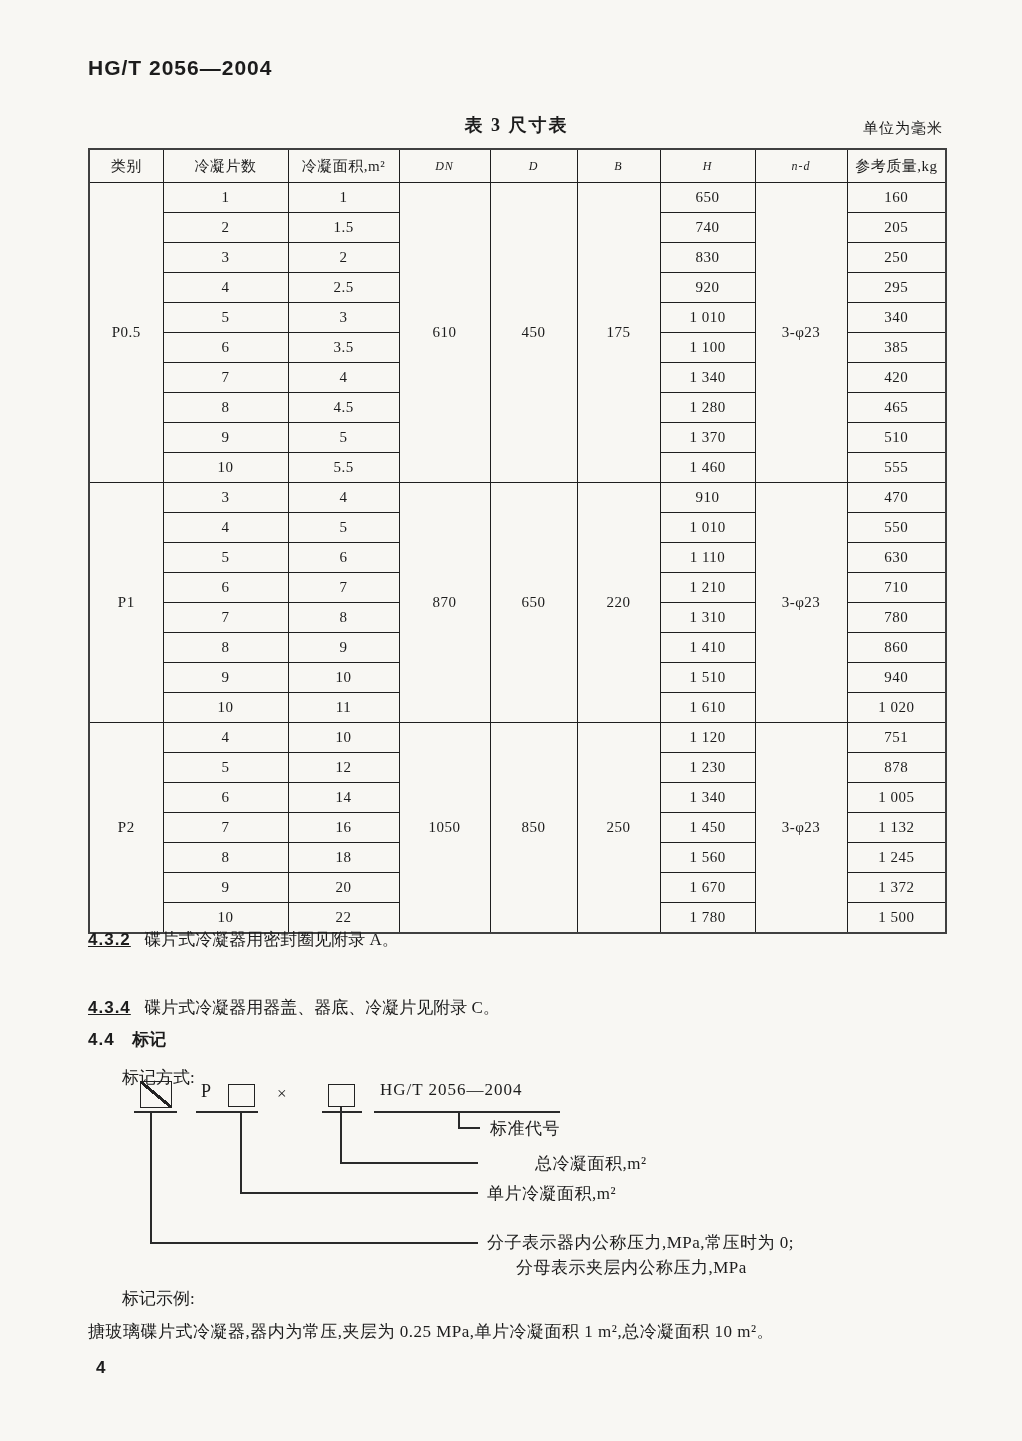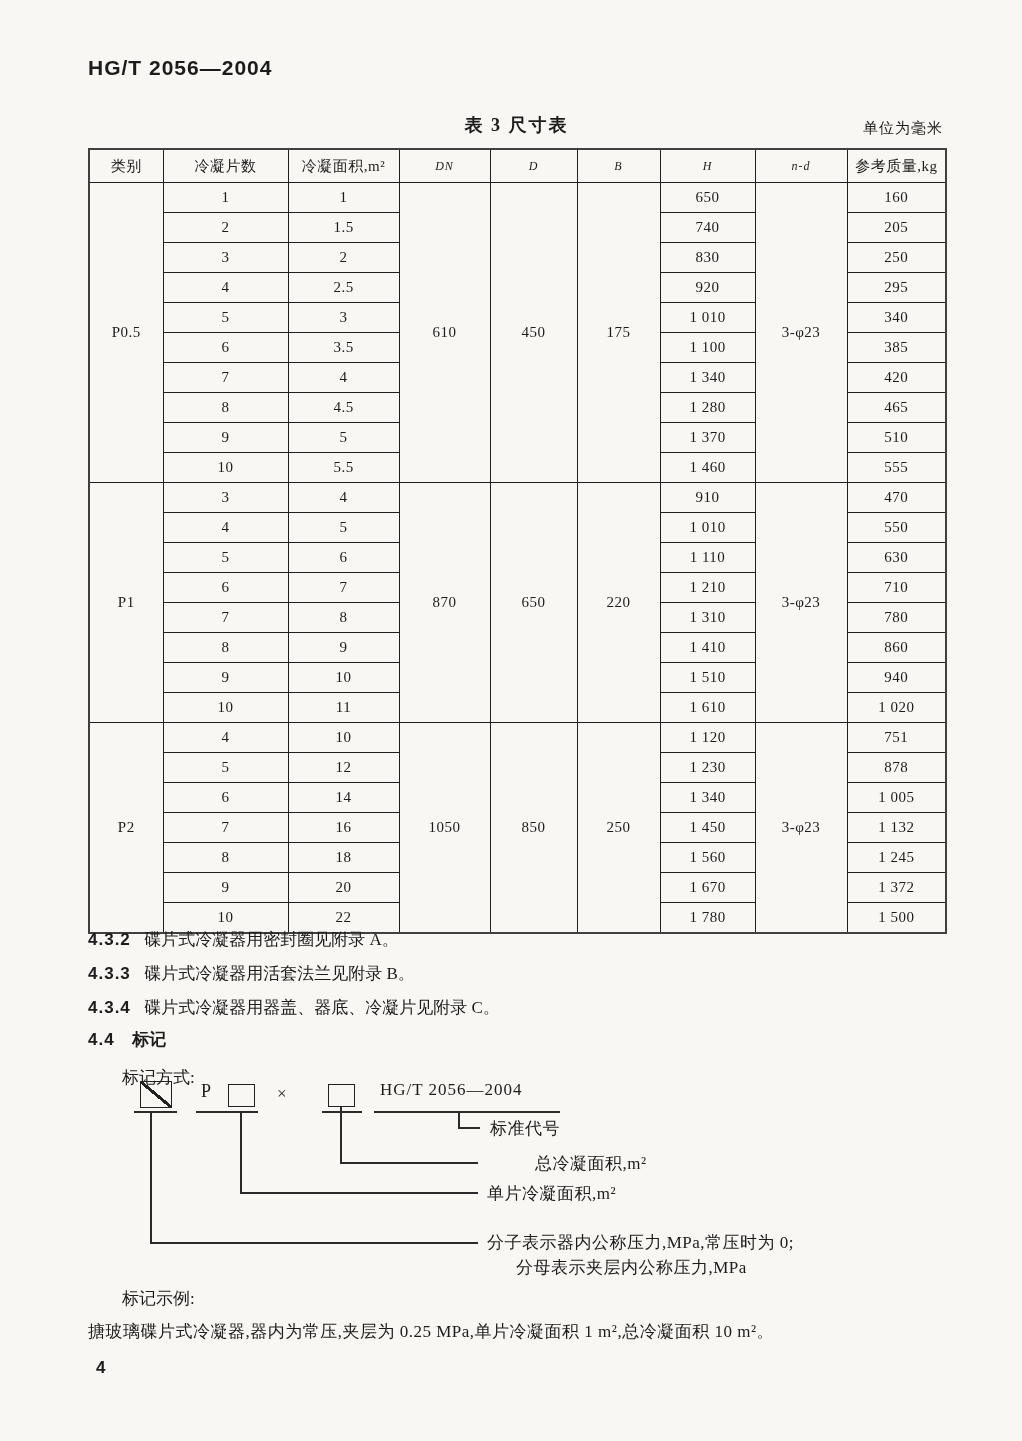--- a/index.html
+++ b/index.html
@@ -35,21 +35,21 @@
     font-weight:normal;
     background:transparent;
     letter-spacing:0.5px;
   }
   table.dim thead th{height:32px;font-size:15px;}
   table.dim th.it{font-style:italic;font-size:12px;letter-spacing:1px;}
   table.dim{border:2px solid #404040;}
   .note-line{position:absolute;left:88px;font-size:17px;white-space:nowrap;}
   .note-num{
     font-weight:bold;display:inline-block;min-width:52px;
-    font-family:"Liberation Sans","DejaVu Sans",sans-serif;letter-spacing:1px;
+    font-family:"Liberation Sans","DejaVu Sans",sans-serif;letter-spacing:1px;text-decoration:underline;
   }
   .heading-num{
     font-weight:bold;display:inline-block;min-width:40px;
     font-family:"Liberation Sans","DejaVu Sans",sans-serif;letter-spacing:1px;
   }
   .heading-text{font-weight:bold;font-family:"Liberation Sans","DejaVu Sans",sans-serif;}
   .method-label{position:absolute;left:122px;top:1050px;font-size:17px;margin-top:16px;}
   
   .dbox{position:absolute;border:1.6px solid #222;background:transparent;}
   .dbox.slashed{
@@ -267,24 +267,20 @@
           <td>1 780</td>
           <td>1 500</td>
         </tr>
       </tbody>
   </table>
 
   <div class="note-line" style="top:928px">
     <span class="note-num">4.3.2</span>
     <span>碟片式冷凝器用密封圈见附录 A。</span>
   </div>
-  <div class="note-line" style="top:962px">
-    <span class="note-num">4.3.3</span>
-    <span>碟片式冷凝器用活套法兰见附录 B。</span>
-  </div>
   <div class="note-line" style="top:996px">
     <span class="note-num">4.3.4</span>
     <span>碟片式冷凝器用器盖、器底、冷凝片见附录 C。</span>
   </div>
   <div class="note-line" style="top:1028px">
     <span class="heading-num">4.4</span>
     <span class="heading-text">标记</span>
   </div>
 
   <div class="method-label">标记方式:</div>

